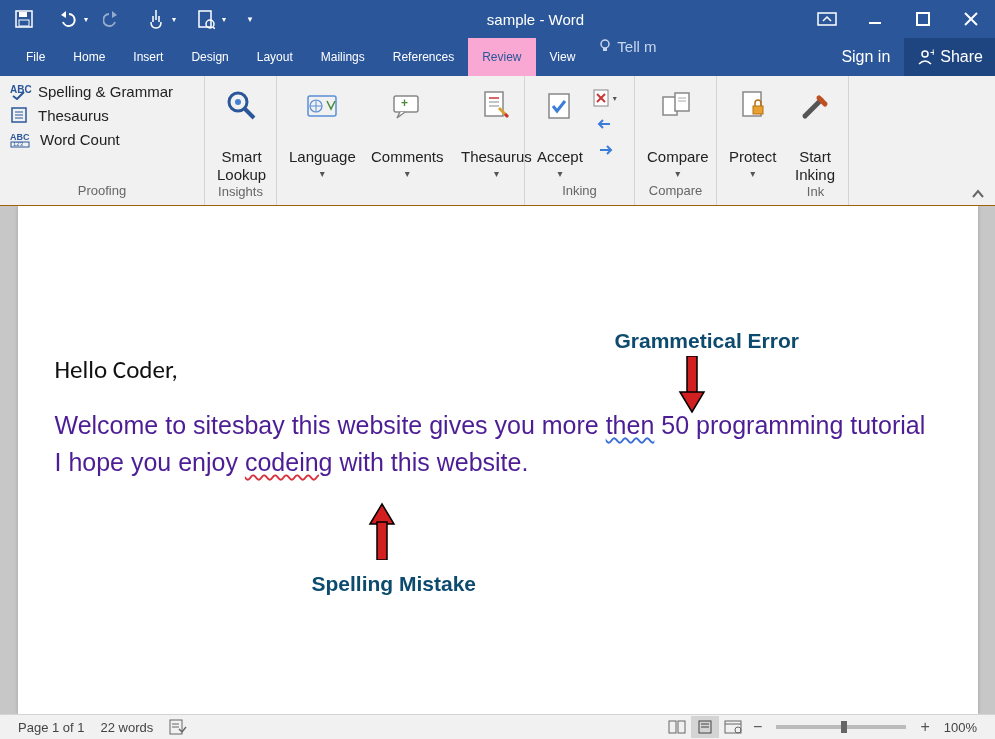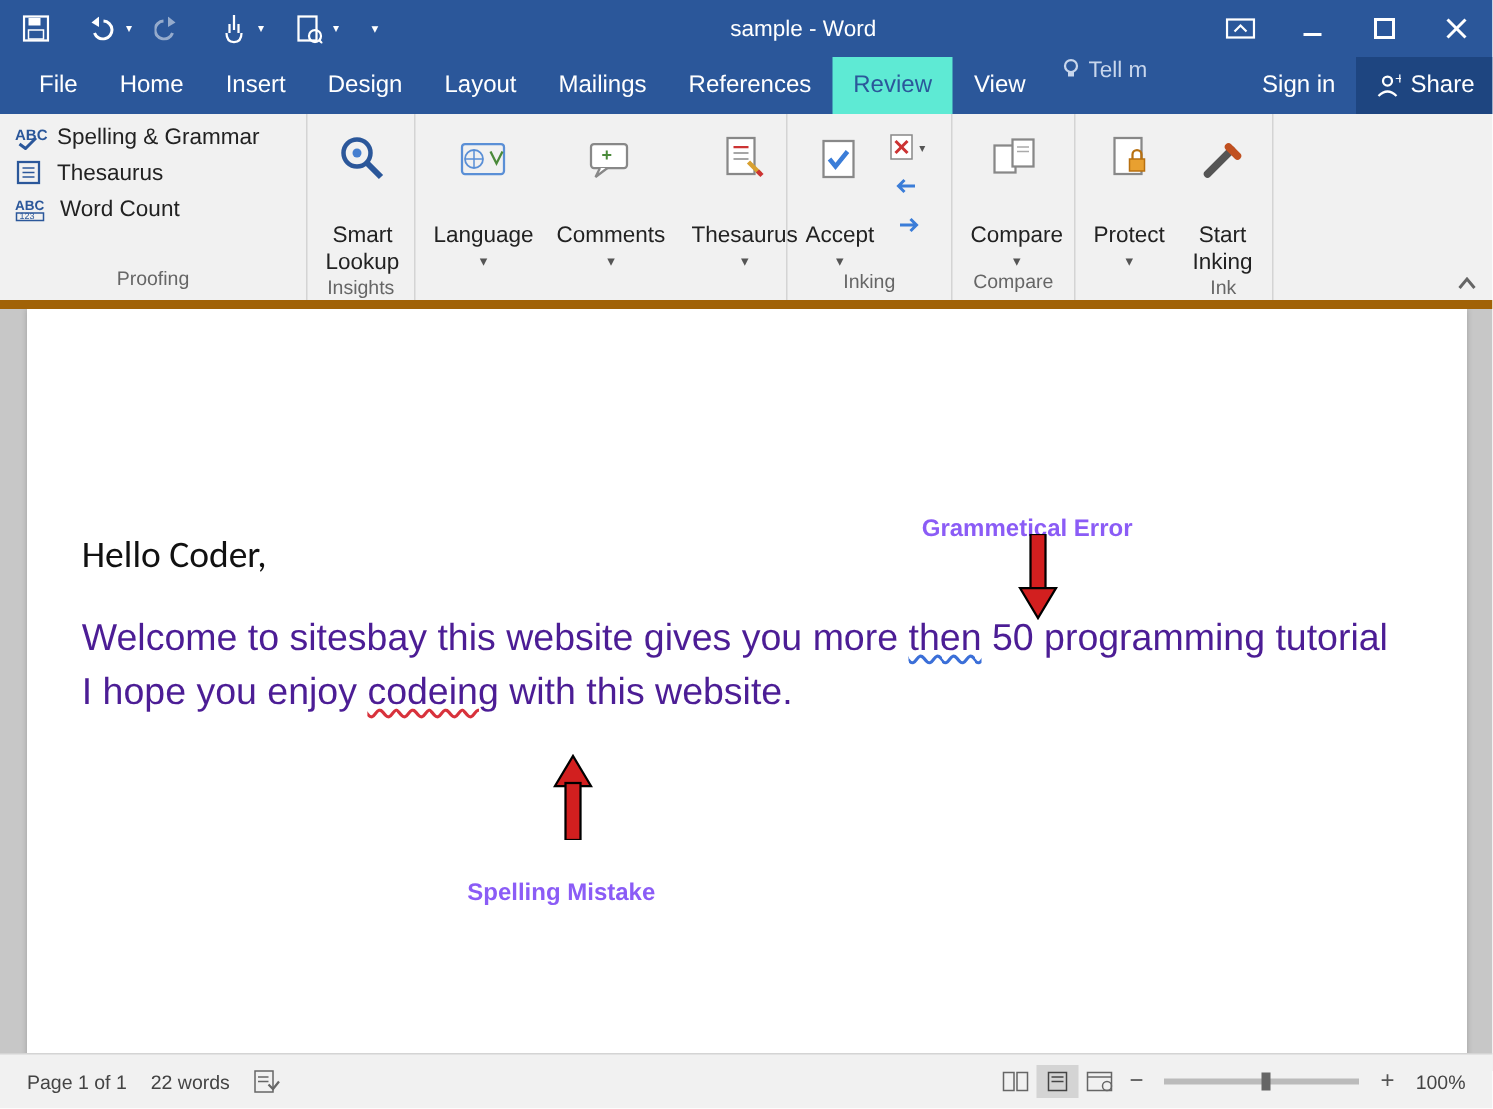--- a/index.html
+++ b/index.html
@@ -8,52 +8,52 @@
 .titlebar { height: 38px; background: #2b579a; display: flex; align-items: center; color: #fff; }
 .titlebar .left-group { display: flex; align-items: center; gap: 2px; padding-left: 6px; }
 .titlebar .qat-btn { width: 36px; height: 32px; display: flex; align-items: center; justify-content: center; cursor: pointer; position: relative; }
 .titlebar .qat-btn.wide { width: 48px; }
 .titlebar .dropdown-caret { position:absolute; right:4px; top:50%; transform:translateY(-50%); font-size:8px; color:#fff; }
 .titlebar .title { flex: 1; text-align: center; font-size: 15px; color: #fff; }
 .titlebar .right-group { display:flex; align-items:center; }
 .titlebar .win-btn { width: 48px; height: 38px; display:flex; align-items:center; justify-content:center; cursor:pointer; }
 
 .menubar { height: 38px; background: #2b579a; display: flex; align-items: stretch; padding-left: 12px; }
-.menubar .tab { padding: 0 14px; color: #fff; font-size: 16px; display:flex; align-items:center; cursor:pointer; }
-.menubar .tab.active { background: #5eead4; color: #2b579a; }
+.menubar .tab { padding: 0 14px; color: #fff; font-size: 12px; display:flex; align-items:center; cursor:pointer; }
+.menubar .tab.active { background: #f9a8d4; color: #2b579a; }
 .menubar .spacer { flex:1; }
 .menubar .tellme { display:flex; color:#c8d6ec; font-size:15px; padding:0 8px; gap:4px;}
 .menubar .signin { display:flex; align-items:center; color:#fff; font-size:16px; padding:0 14px; }
 .menubar .share { display:flex; align-items:center; color:#fff; font-size:16px; padding:0 12px; gap:6px; background:#1e4580;}
 
-.ribbon { height: 130px; background: #f1f1f1; border-bottom: 6px solid #a16207; display: flex; position: relative; }
+.ribbon { height: 130px; background: #f1f1f1; border-bottom: 1px solid #a16207; display: flex; position: relative; }
 .ribbon .group { border-right: 1px solid #d4d4d4; padding: 4px 6px; display:flex; flex-direction:column; }
 .ribbon .group-body { flex:1; display:flex; align-items:flex-start; }
 .ribbon .group-label { text-align:center; font-size:13px; color:#666; padding-bottom:3px; }
 .ribbon .proofing-list { display:flex; flex-direction:column; gap:6px; padding:2px 4px; }
 .ribbon .proofing-item { display:flex; align-items:center; gap:6px; font-size:15px; color:#222; cursor:pointer; white-space:nowrap; }
 .ribbon .big-btn { display:flex; flex-direction:column; align-items:center; justify-content:flex-start; padding:4px 6px 0; cursor:pointer; }
 .ribbon .big-btn .icon-slot { height:44px; display:flex; align-items:center; justify-content:center; }
 .ribbon .big-btn .btn-label { font-size:15px; color:#222; text-align:center; line-height:1.2; margin-top:20px; }
 .ribbon .caret-down { font-size:10px; color:#555; margin-top:2px; }
 .ribbon .mini-col { display:flex; flex-direction:column; gap:2px; padding:6px 4px; }
 .ribbon .mini-btn { width:24px; height:24px; display:flex; align-items:center; justify-content:center; cursor:pointer; }
 .ribbon .collapse { position:absolute; right:10px; bottom:6px; font-size:14px; color:#666; cursor:pointer; }
 
 .docarea { position:absolute; top:206px; left:0; right:0; bottom:25px; background:#c7c7c7; display:flex; justify-content:center; overflow:hidden; }
 .page { background:#fff; width:960px; min-height:100%; box-shadow:0 0 4px rgba(0,0,0,0.2); position:relative; padding:148px 48px 40px 37px; }
 .page .greeting { font-family:"Calibri","Segoe UI",sans-serif; font-size:25px; color:#111; margin-bottom:22px; }
 .page .body-text { font-family:"Calibri","Segoe UI",sans-serif; font-size:25px; color:#4c1d95; line-height:1.45; }
 .wavy-red { text-decoration: underline wavy #d8323c; text-decoration-thickness:1.5px; text-underline-offset:3px; }
 .wavy-blue { text-decoration: underline wavy #3b6fd8; text-decoration-thickness:1.5px; text-underline-offset:3px; }
 
-.annotation { position:absolute; color:#8b5cf6; font-weight:700; font-size:16px; white-space:nowrap;margin-top:15px; }
+.annotation { position:absolute; color:#0c4a6e; font-weight:700; font-size:21px; white-space:nowrap; }
 .arrow-down, .arrow-up { position:absolute; }
 
-.statusbar { position:absolute; bottom:0; left:0; right:0; height:37px; background:#f1f1f1; border-top:1px solid #d4d4d4; display:flex; align-items:center; padding:0 10px; font-size:13px; color:#444; }
+.statusbar { position:absolute; bottom:0; left:0; right:0; height:25px; background:#f1f1f1; border-top:1px solid #d4d4d4; display:flex; align-items:center; padding:0 10px; font-size:13px; color:#444; }
 .statusbar .sect { padding:0 8px; border-right:0; }
 .statusbar .spacer { flex:1; }
 .statusbar .view-btn { width:28px; height:22px; display:flex; align-items:center; justify-content:center; cursor:pointer; }
 .statusbar .view-btn.active { background:#d4d4d4; }
 .statusbar .slider { width:130px; height:4px; background:#bbb; margin:0 8px; position:relative; cursor:pointer; }
 .statusbar .slider .thumb { position:absolute; left:65px; top:-4px; width:6px; height:12px; background:#666; }
 .statusbar .zoom-btn { font-size:16px; color:#555; padding:0 6px; cursor:pointer; }
 
 svg { display:block; }
 </style>

